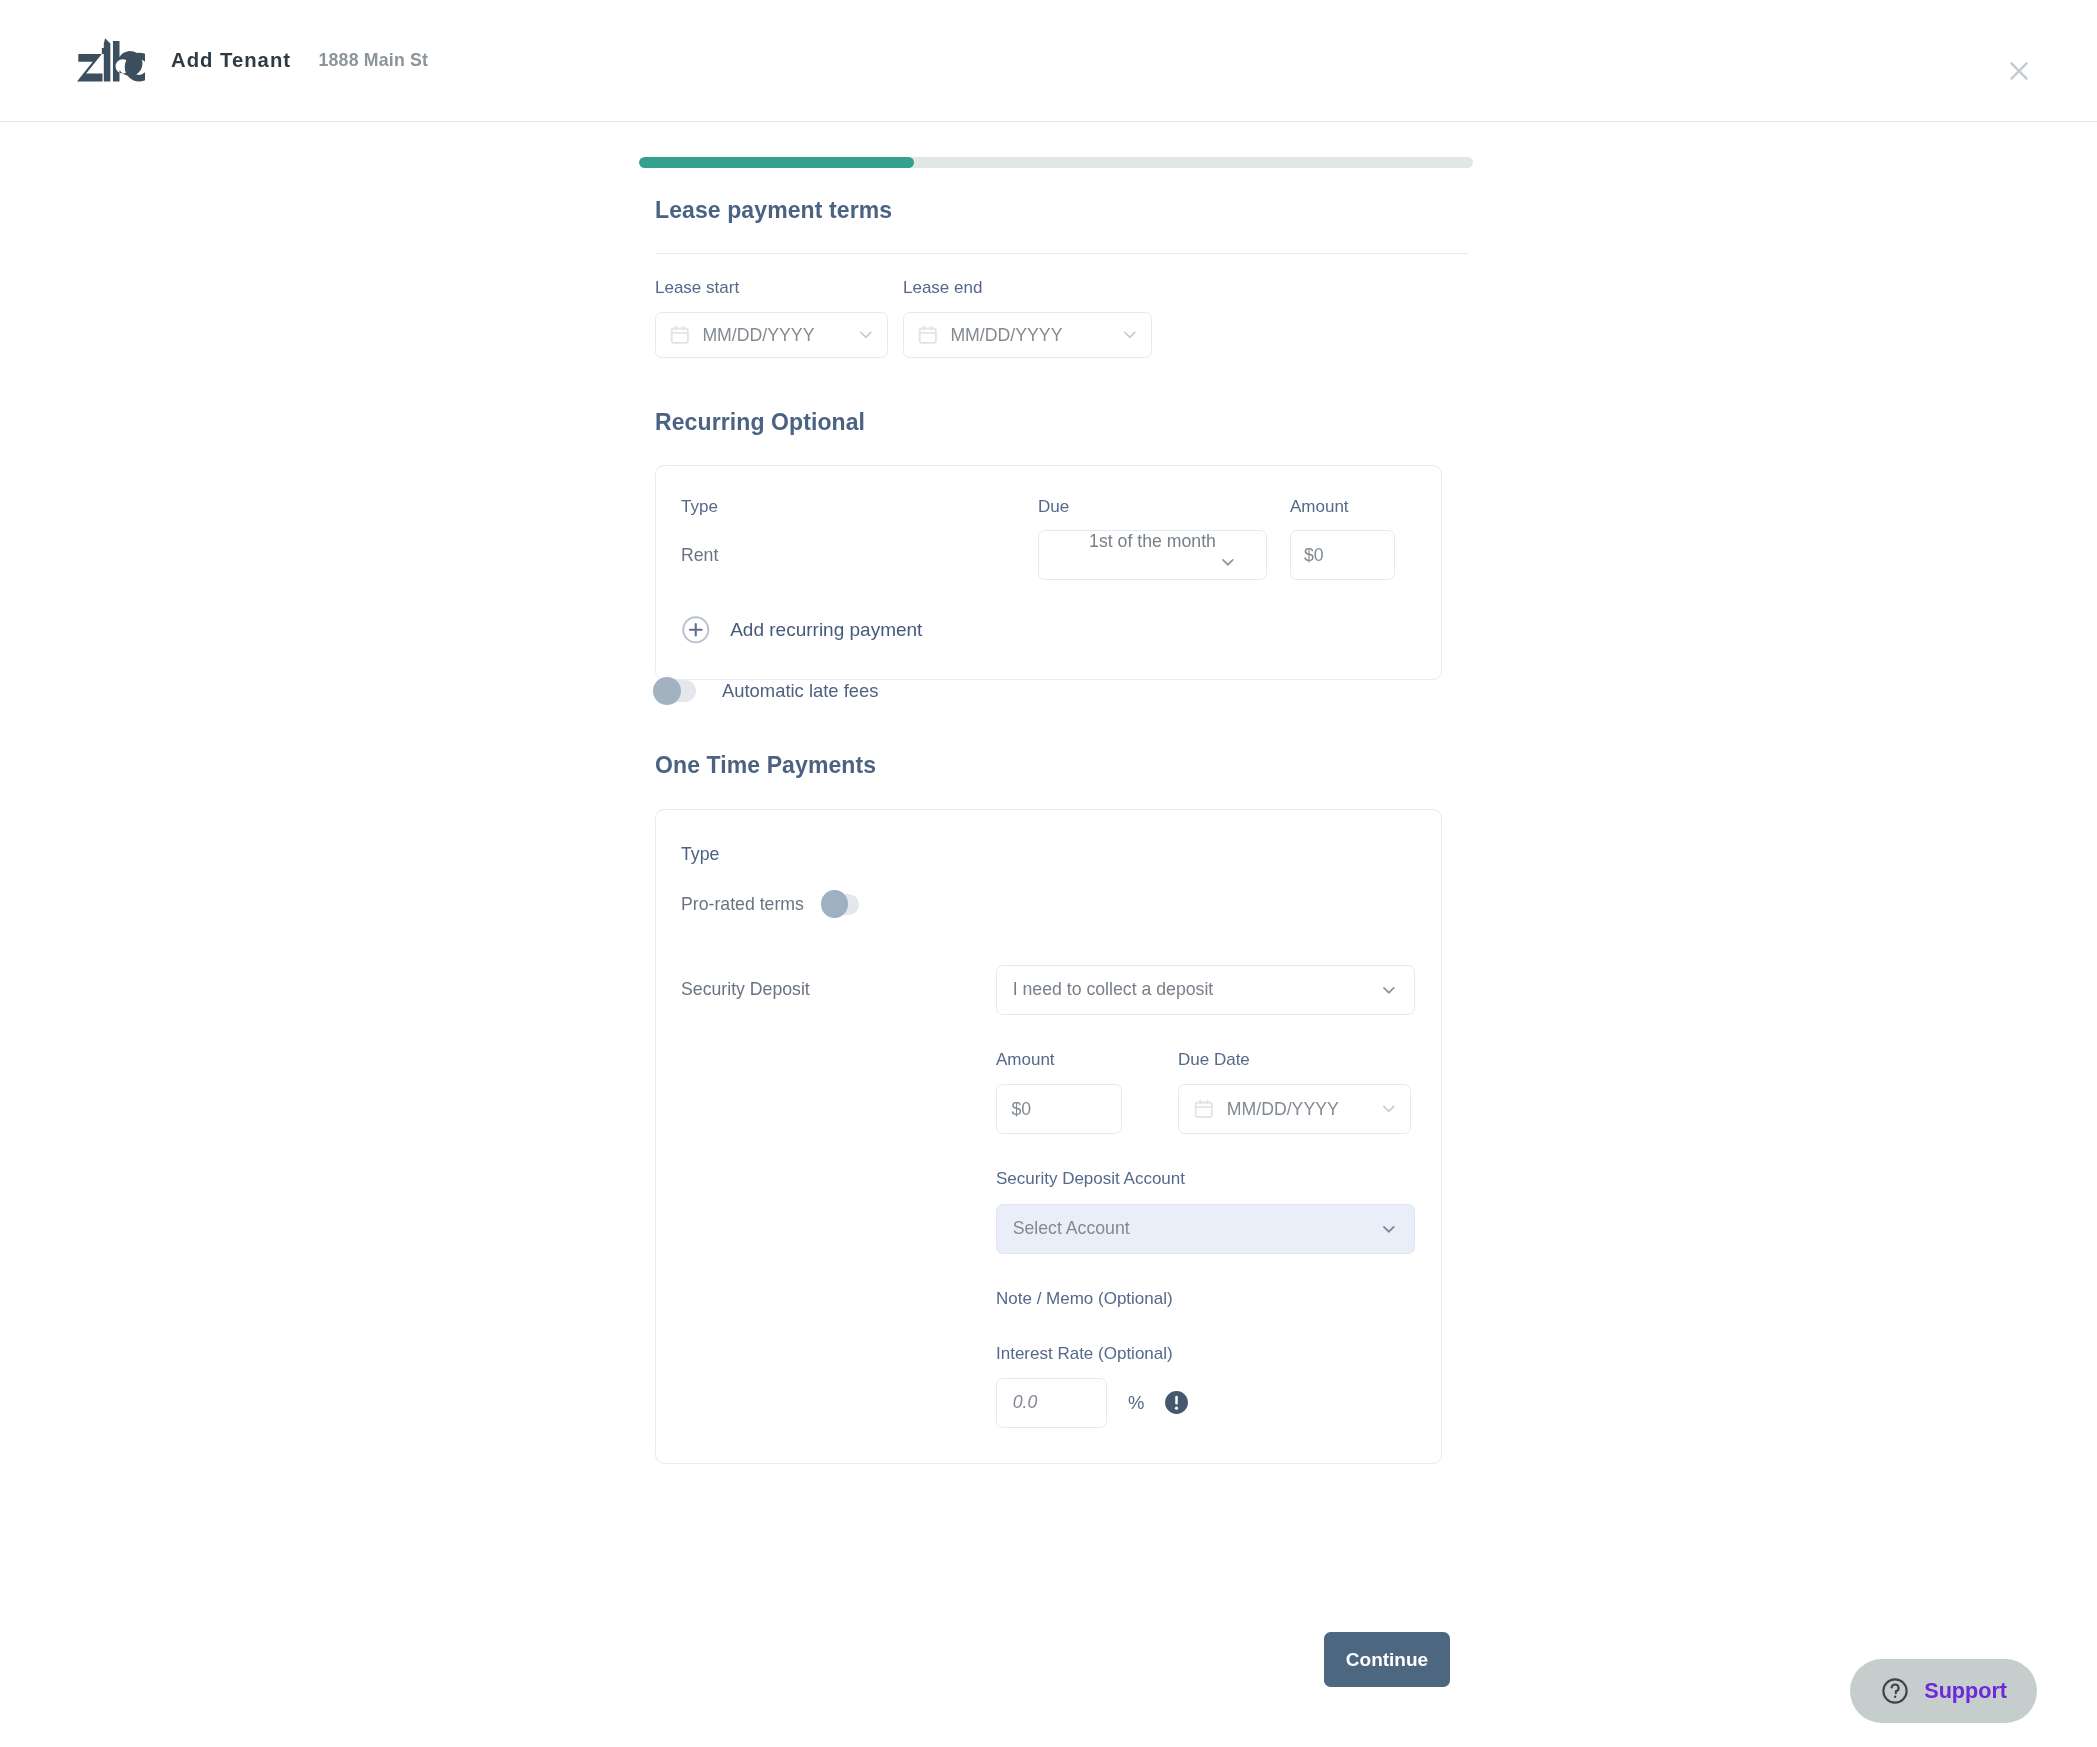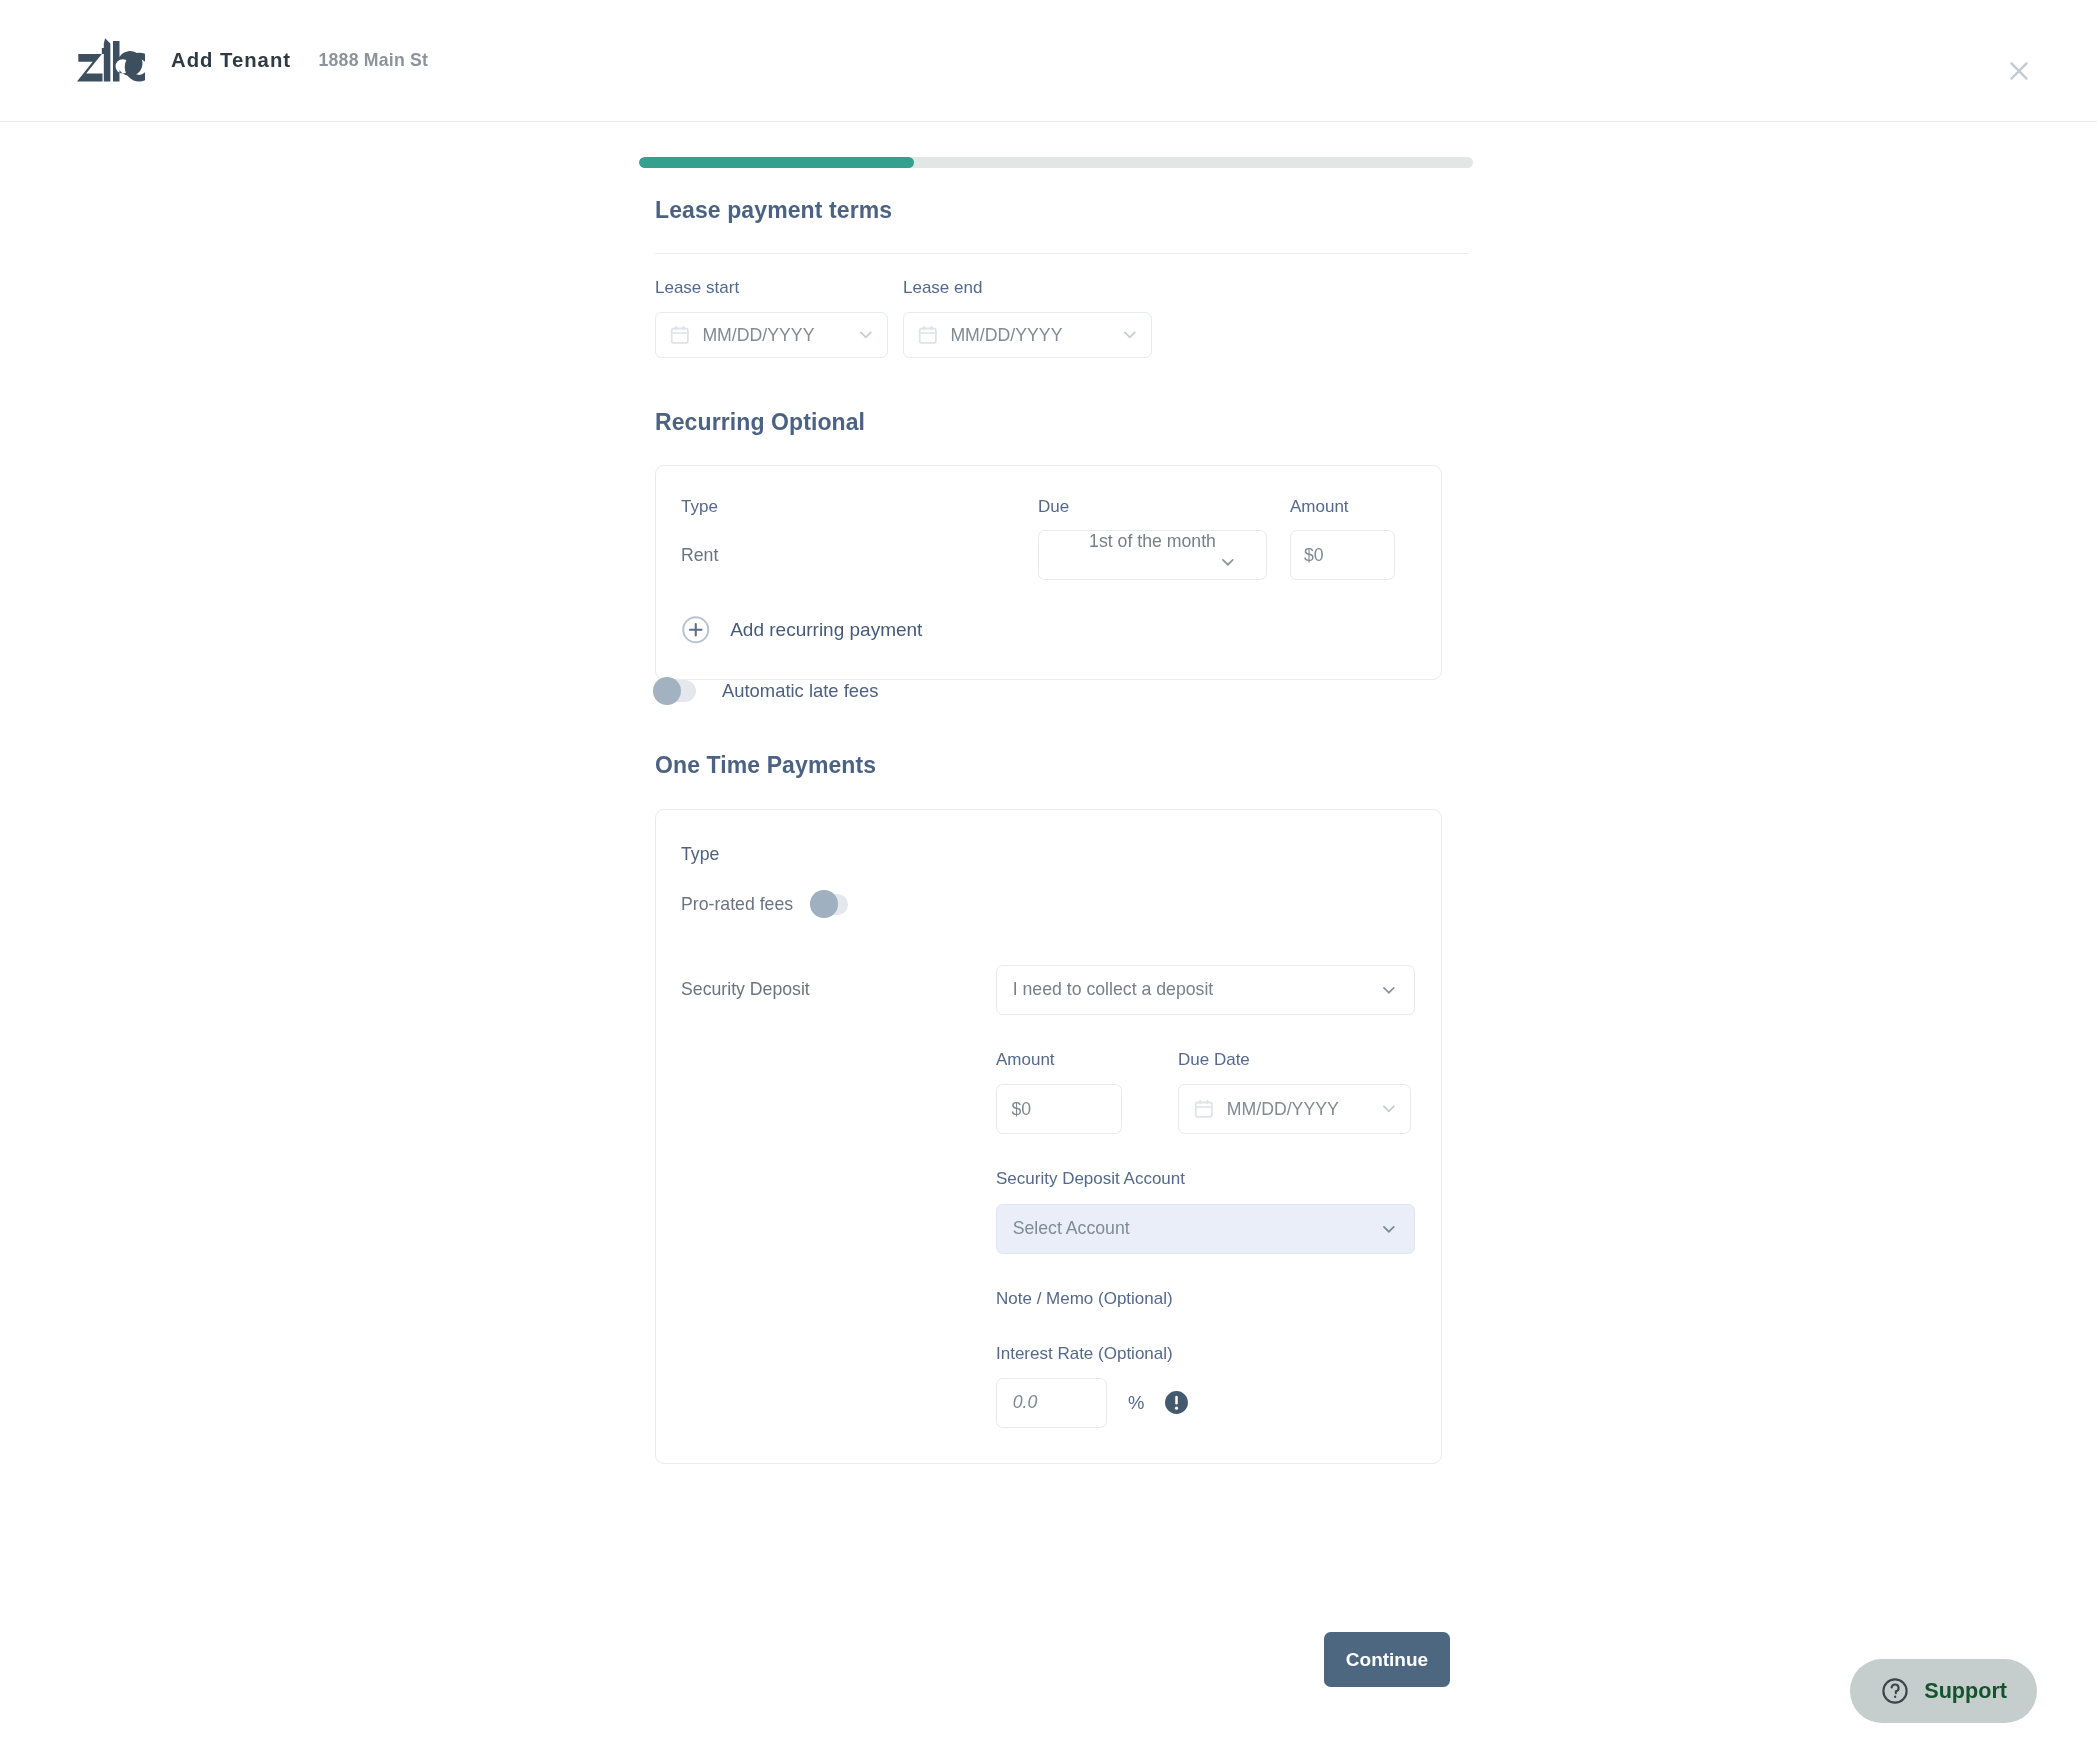--- a/index.html
+++ b/index.html
@@ -151,21 +151,21 @@
     font-family:"Liberation Sans", sans-serif;
   }
 
   
   .support{
     position:absolute;right:60px;bottom:23.6px;height:64px;padding:0 30px;
     background:#c5cdcd;border-radius:32px;display:flex;align-items:center;
     cursor:pointer;
   }
   .support .q{width:30px;height:30px;flex:none;}
-  .support .slbl{margin-left:14.4px;font-size:21.6px;font-weight:700;color:#14532d;}
+  .support .slbl{margin-left:14.4px;font-size:21.6px;font-weight:700;color:#6d28d9;}
 </style>
 </head>
 <body>
 
 <div class="page">
 
   <div class="header">
     <span class="logo">
       <svg viewBox="0 0 104 68" xmlns="http://www.w3.org/2000/svg">
         <g fill="#3d4f5f">
@@ -278,21 +278,21 @@
       <span class="tgl-lbl">Automatic late fees</span>
     </div>
 
     <div class="section-h otp-h">One Time Payments</div>
 
     <div class="card otp-card">
       <div class="otp-inner">
         <div class="otp-type">Type</div>
 
         <div class="otp-pro">
-          <span class="lbl">Pro-rated fees</span>
+          <span class="lbl">Pro-rated terms</span>
           <span class="tgl-sm">
             <span class="knob"></span>
           </span>
         </div>
 
         <div class="sd-row">
           <div class="sd-lbl">Security Deposit</div>
           <div class="sd-right">
 
             <div class="inp sd-sel">

